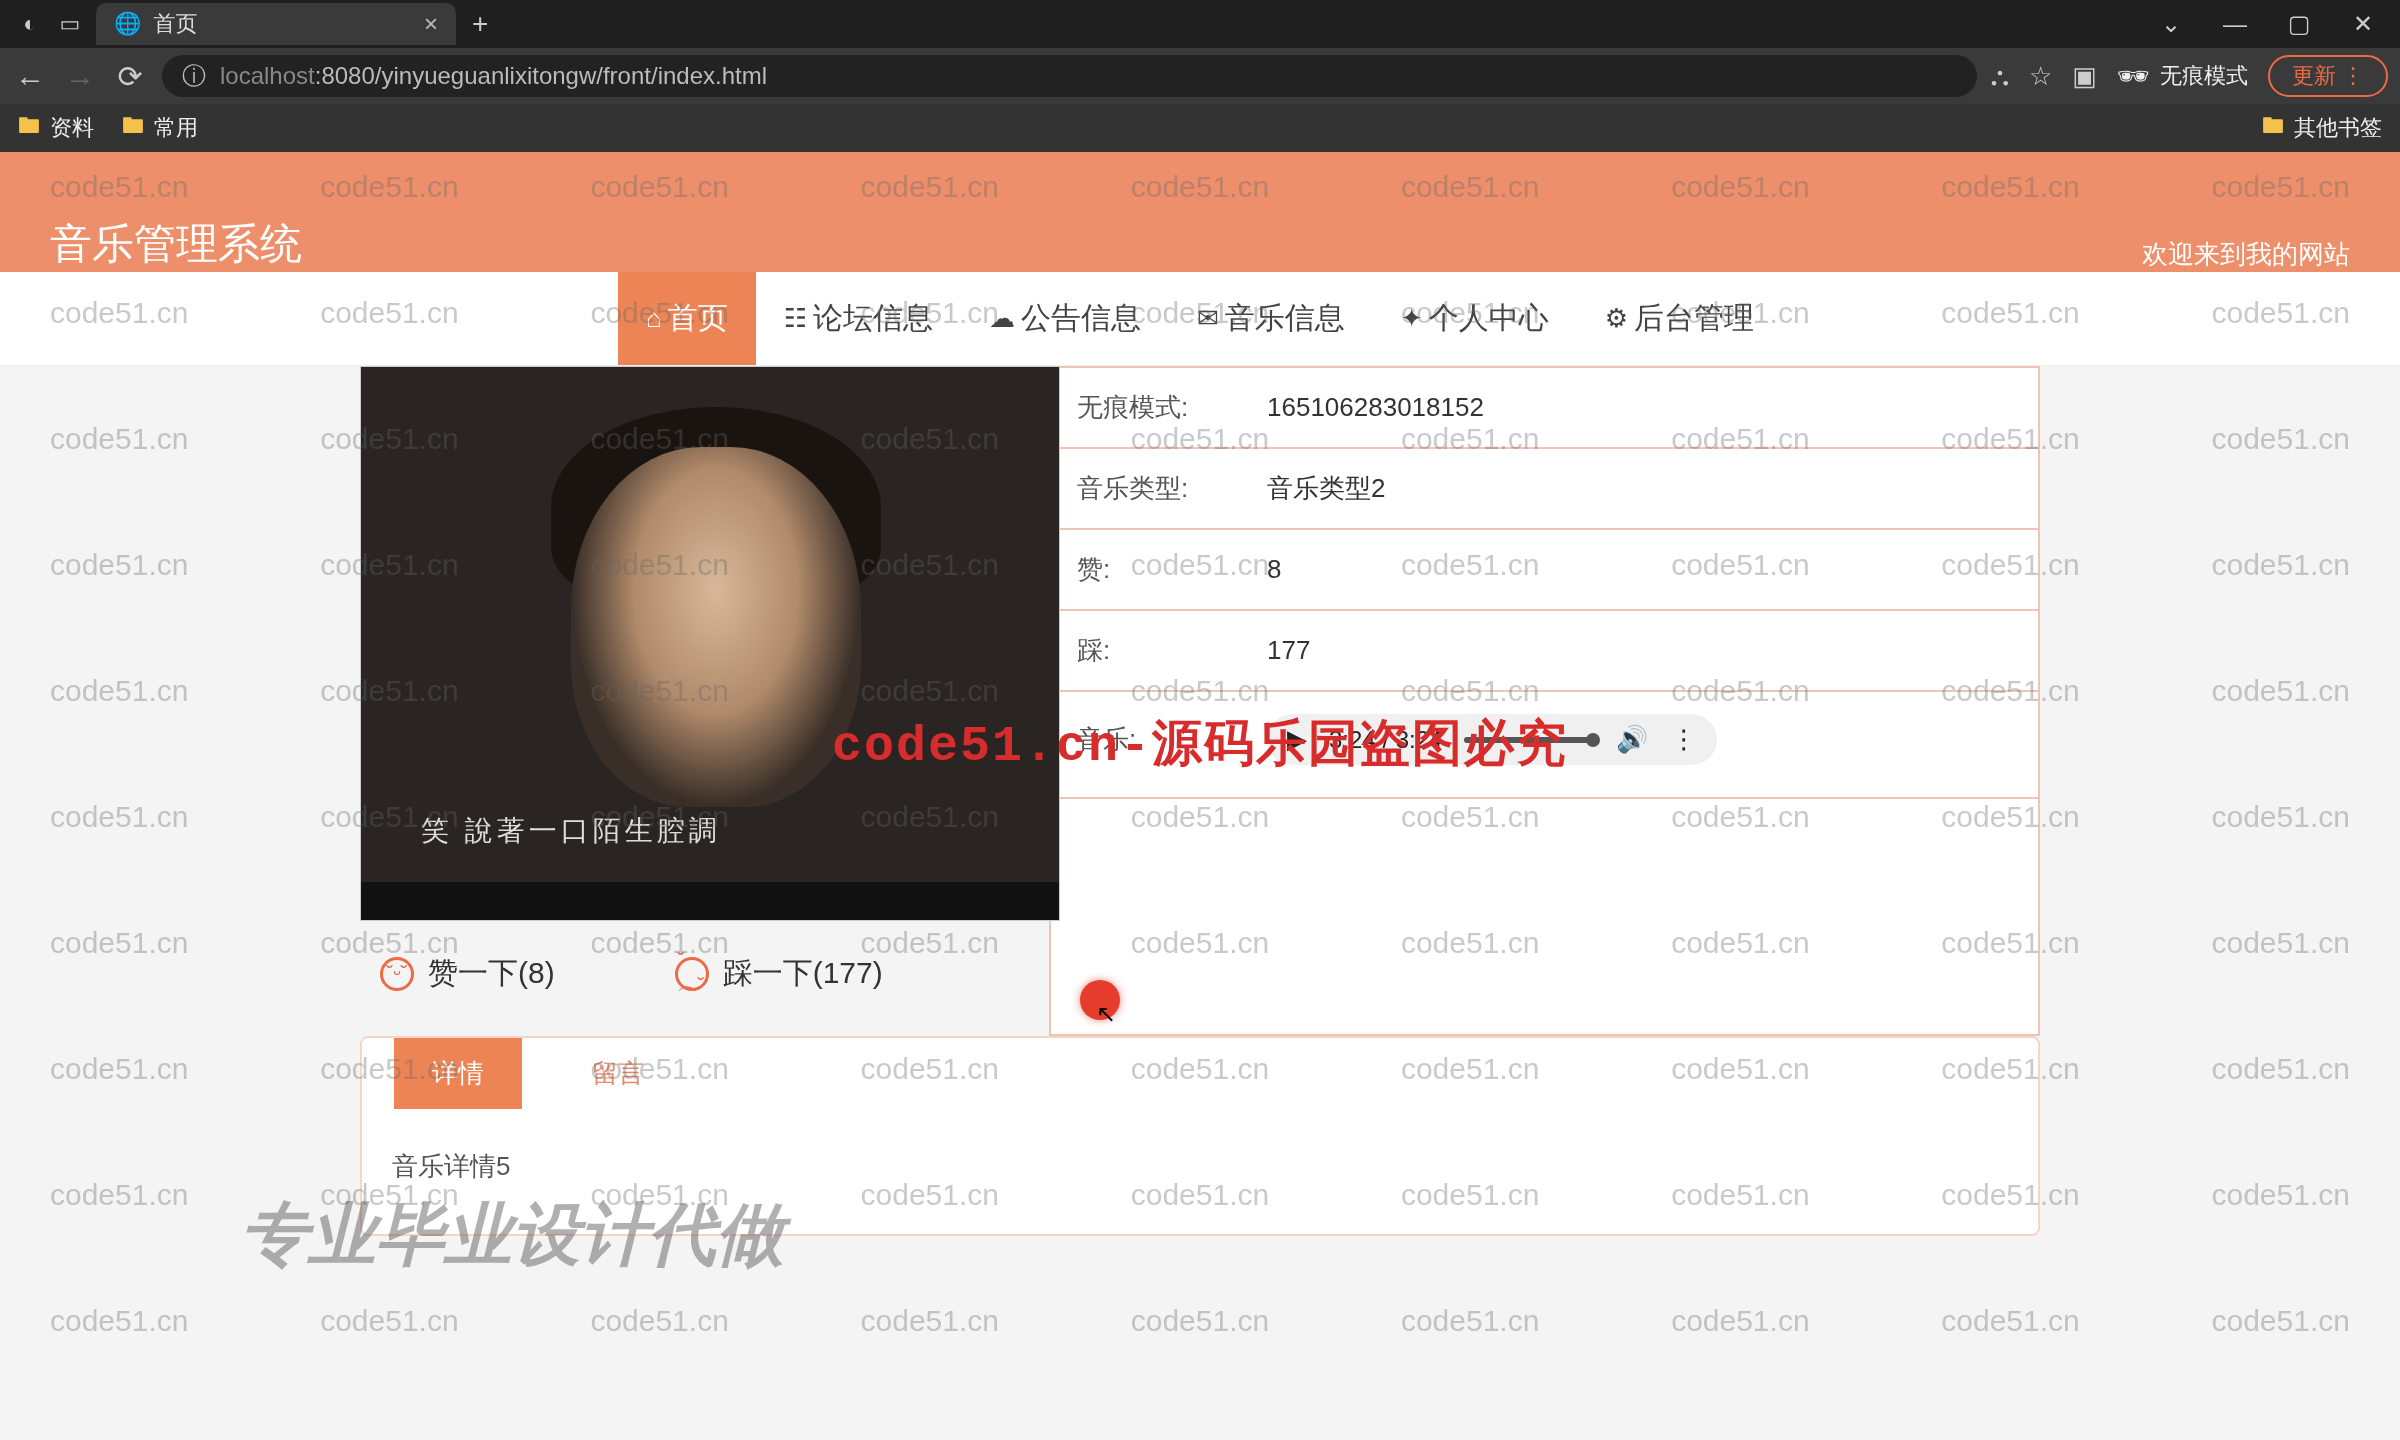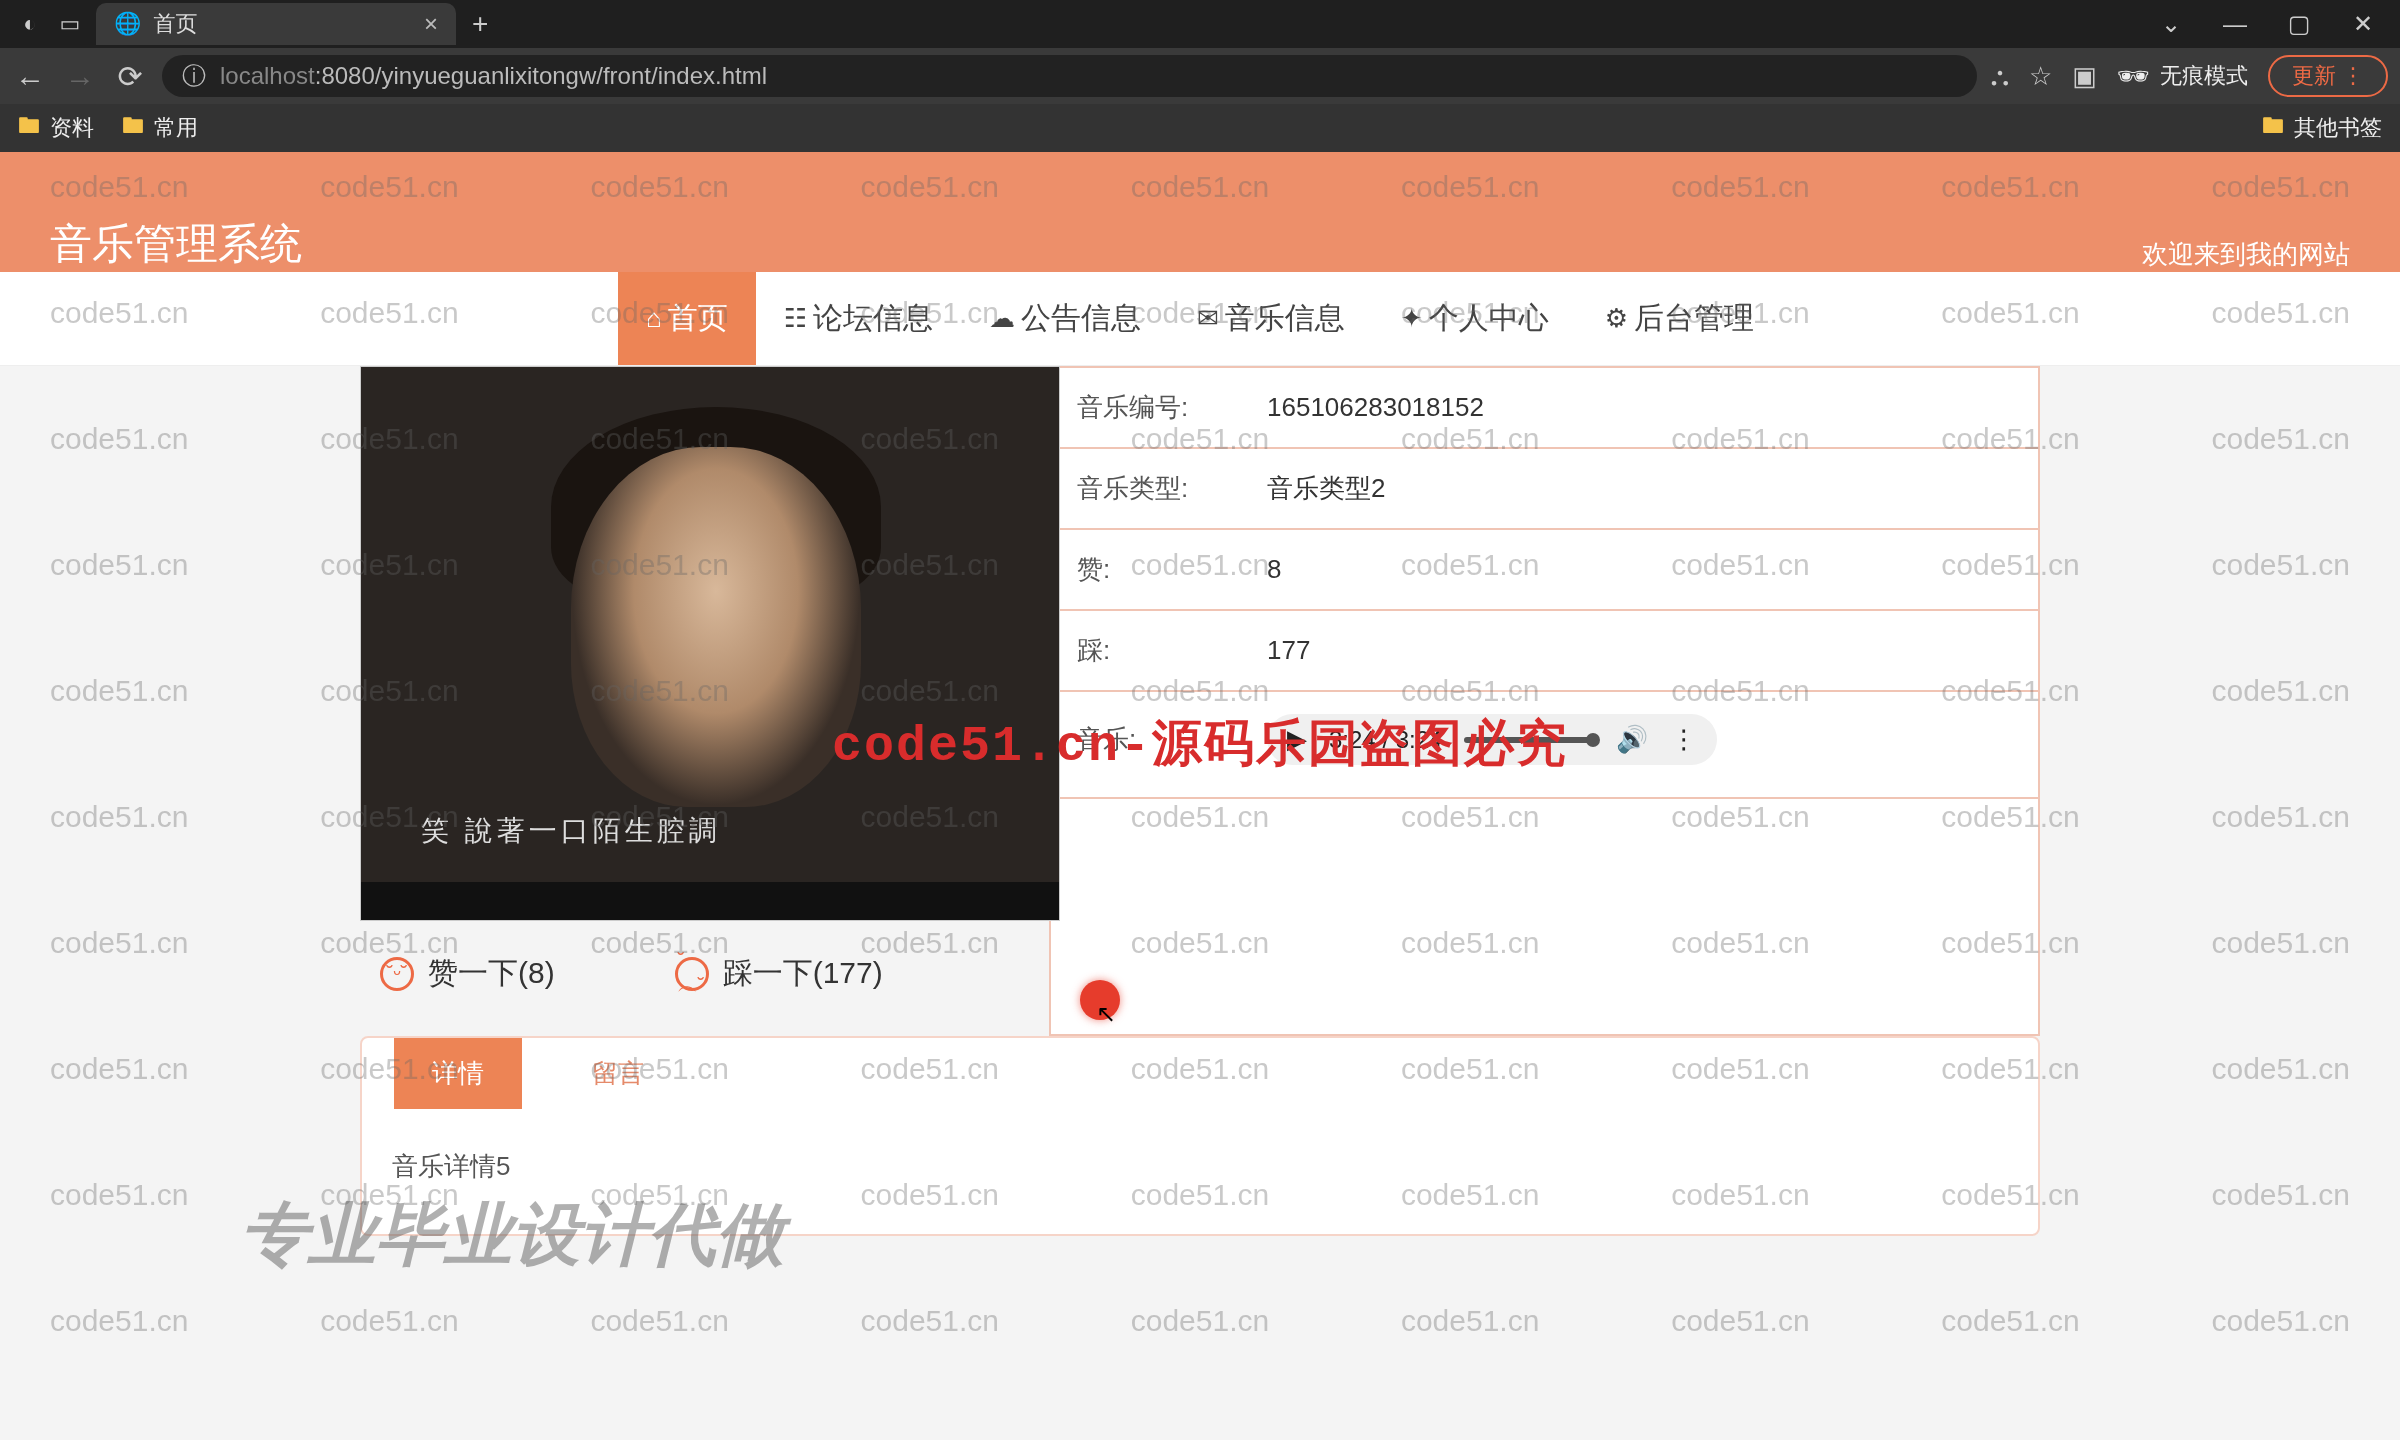--- a/index.html
+++ b/index.html
@@ -327,21 +327,21 @@
       </div>
       <div class="vote-btn">
         <span class="face-icn">˘︵˘</span>
         <span>踩一下(177)</span>
       </div>
     </div>
   </div>
 
   <div class="right-col">
     <div class="info-row">
-      <div class="info-label">音乐编号:</div>
+      <div class="info-label">无痕模式:</div>
       <div class="info-value">165106283018152</div>
     </div>
     <div class="info-row">
       <div class="info-label">音乐类型:</div>
       <div class="info-value">音乐类型2</div>
     </div>
     <div class="info-row">
       <div class="info-label">赞:</div>
       <div class="info-value">8</div>
     </div>

